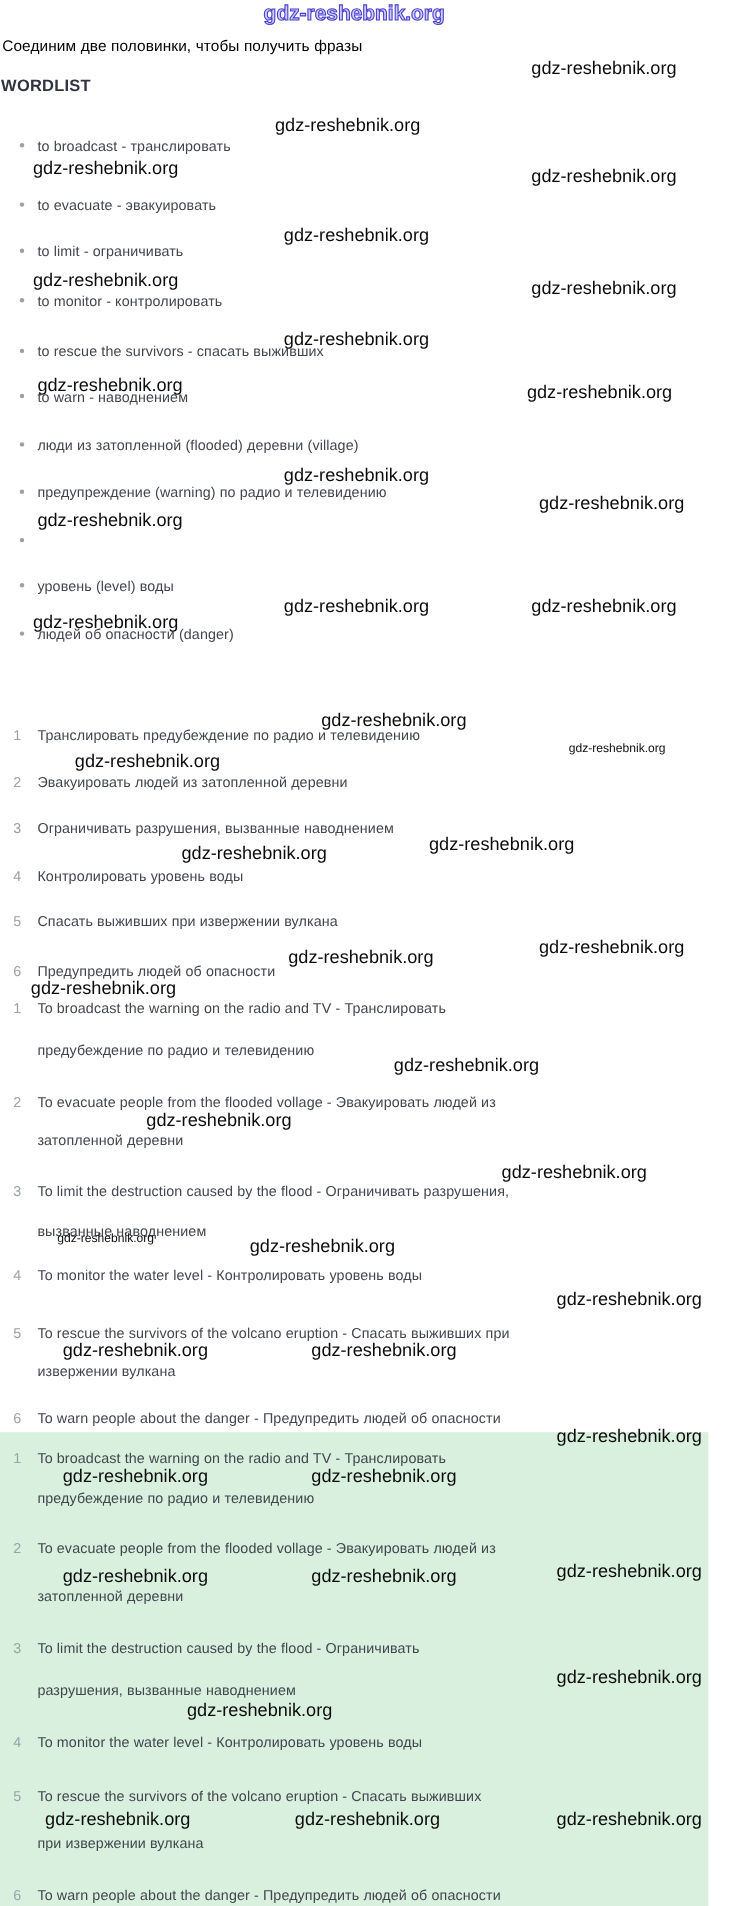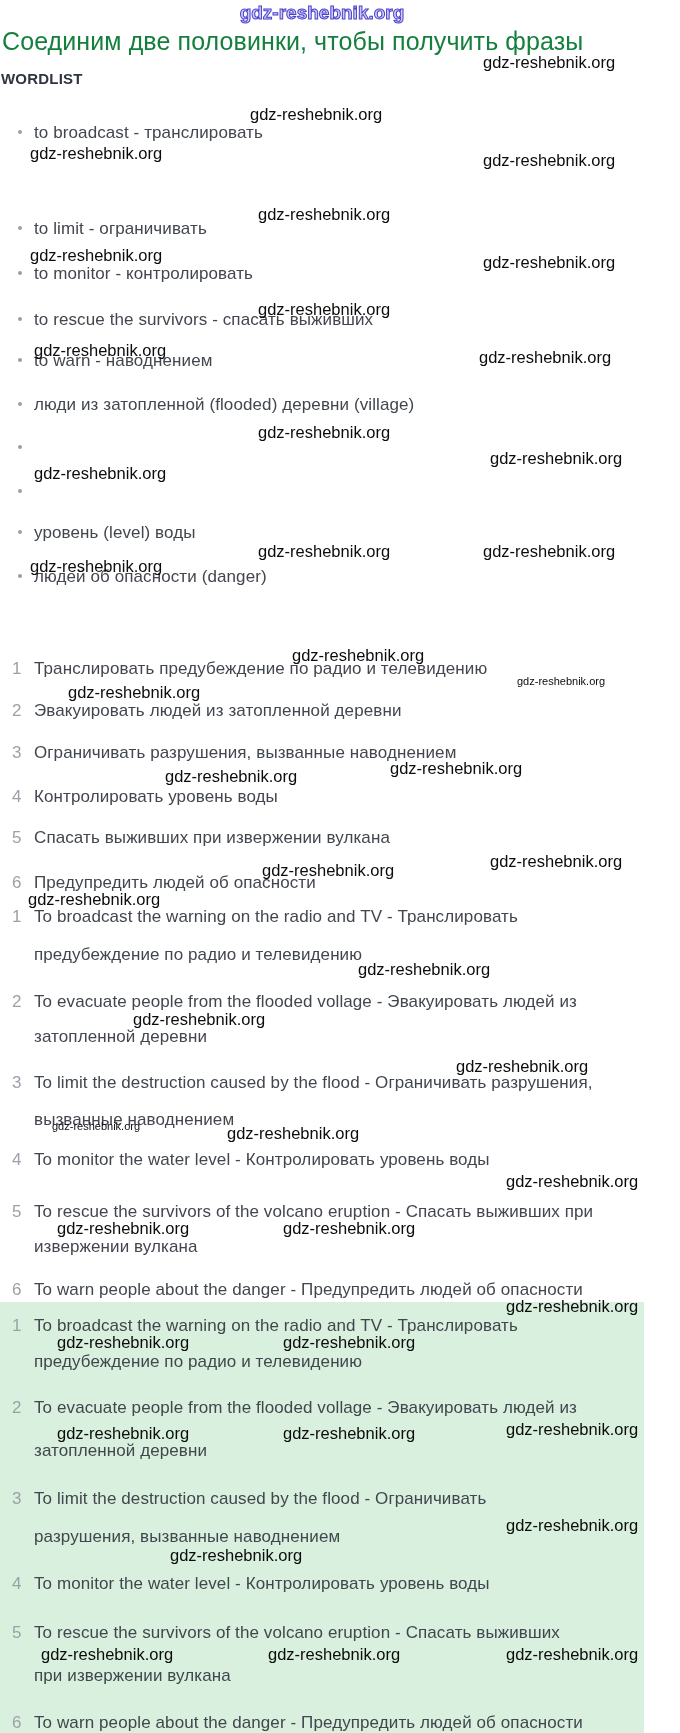--- a/index.html
+++ b/index.html
@@ -6,26 +6,26 @@
   #page{
     position:relative;
     width:644px;height:1733px;
     overflow:hidden;
     background:#ffffff;
     font-family:"Liberation Sans","DejaVu Sans",sans-serif;
     color:#42464e;
   }
   .line{
     position:absolute;
-    font-size:17px;line-height:22px;
+    font-size:13px;line-height:22px;
     letter-spacing:.1px;
     white-space:nowrap;
     color:#42464e;
   }
-  .title{font-size:25px;color:#15803d;}
+  .title{font-size:14px;color:#000000;}
   .heading{font-size:15px;font-weight:700;color:#2f3440;letter-spacing:.2px;}
   .dot{
     display:inline-block;width:4px;height:4px;border-radius:50%;
     background:#9aa0a8;margin:0 12px 3px 6px;vertical-align:middle;
   }
   .num{
     display:inline-block;width:22px;color:#9ba1a9;
   }
   .wm{
     position:absolute;
@@ -49,26 +49,27 @@
 
 <div id="page">
 
   <div class="highlight-panel"></div>
 
   <i class="wm wm-outline" style="top:3px">gdz-reshebnik.org</i>
   <div class="line title" style="left:2px;top:30px">Соединим две половинки, чтобы получить фразы</div>
   <div class="line heading" style="left:1px;top:68px">WORDLIST</div>
 
   <div class="line" style="left:12px;top:122px"><span class="dot"></span><span>to broadcast - транслировать</span></div>
+  <div class="line" style="left:12px;top:176px"><span class="dot"></span><span>to evacuate - эвакуировать</span></div>
   <div class="line" style="left:12px;top:218px"><span class="dot"></span><span>to limit - ограничивать</span></div>
   <div class="line" style="left:12px;top:263px"><span class="dot"></span><span>to monitor - контролировать</span></div>
   <div class="line" style="left:12px;top:309px"><span class="dot"></span><span>to rescue the survivors - спасать выживших</span></div>
   <div class="line" style="left:12px;top:350px"><span class="dot"></span><span>to warn - наводнением</span></div>
   <div class="line" style="left:12px;top:394px"><span class="dot"></span><span>люди из затопленной (flooded) деревни (village)</span></div>
-  <div class="line" style="left:12px;top:437px"><span class="dot"></span></div>
+  <div class="line" style="left:12px;top:437px"><span class="dot"></span><span>предупреждение (warning) по радио и телевидению</span></div>
   <div class="line" style="left:12px;top:481px"><span class="dot"></span></div>
   <div class="line" style="left:12px;top:522px"><span class="dot"></span><span>уровень (level) воды</span></div>
   <div class="line" style="left:12px;top:566px"><span class="dot"></span><span>людей об опасности (danger)</span></div>
 
   <div class="line" style="left:12px;top:658px"><span class="num">1</span><span>Транслировать предубеждение по радио и телевидению</span></div>
   <div class="line" style="left:12px;top:700px"><span class="num">2</span><span>Эвакуировать людей из затопленной деревни</span></div>
   <div class="line" style="left:12px;top:742px"><span class="num">3</span><span>Ограничивать разрушения, вызванные наводнением</span></div>
   <div class="line" style="left:12px;top:786px"><span class="num">4</span><span>Контролировать уровень воды</span></div>
   <div class="line" style="left:12px;top:827px"><span class="num">5</span><span>Спасать выживших при извержении вулкана</span></div>
   <div class="line" style="left:12px;top:872px"><span class="num">6</span><span>Предупредить людей об опасности</span></div>

